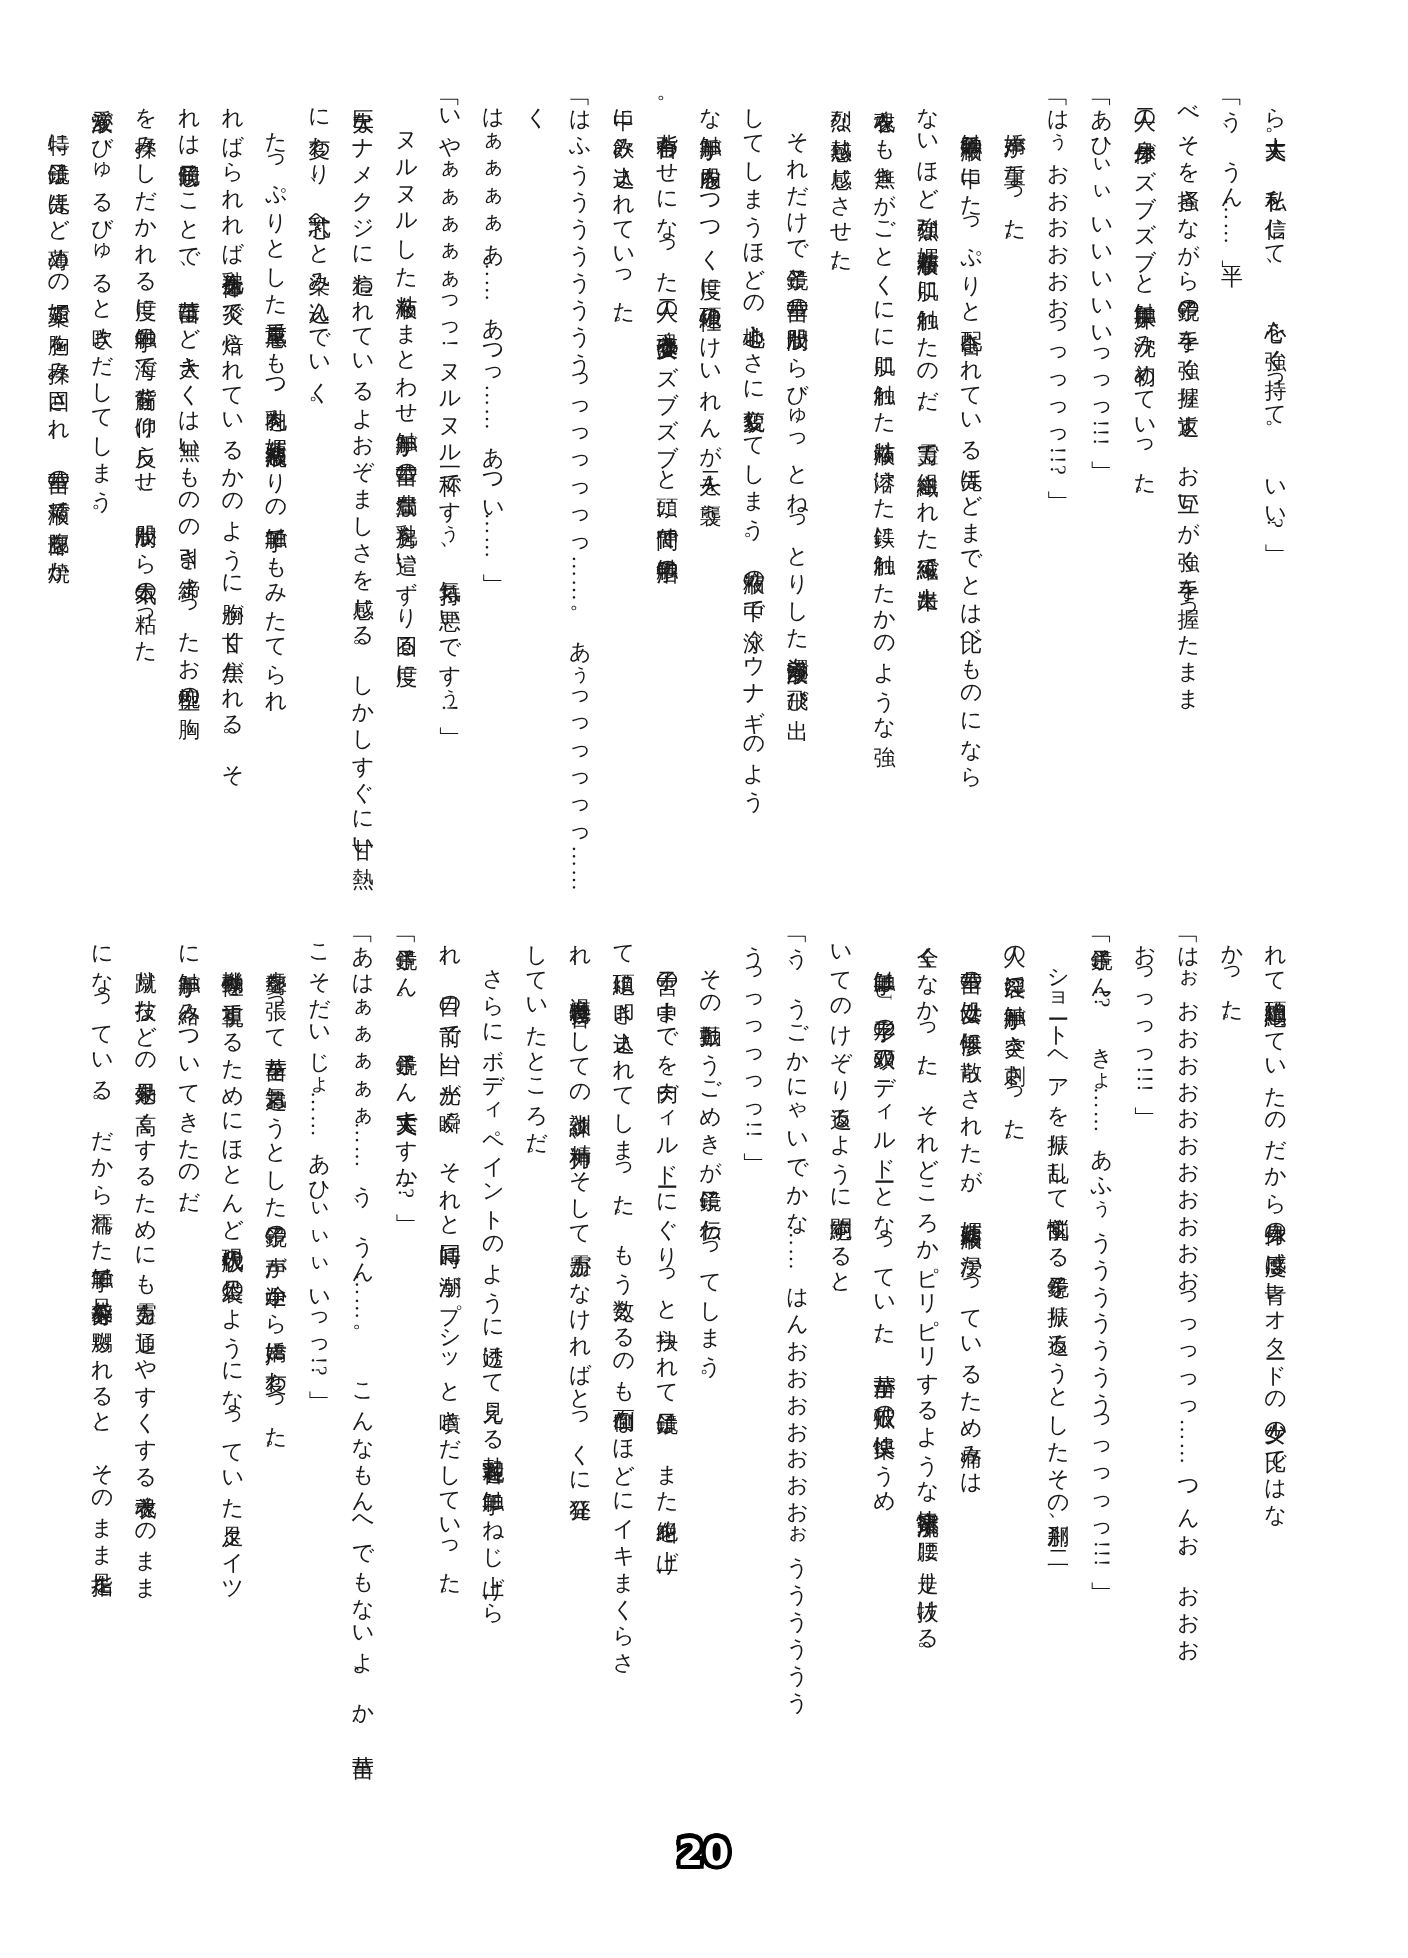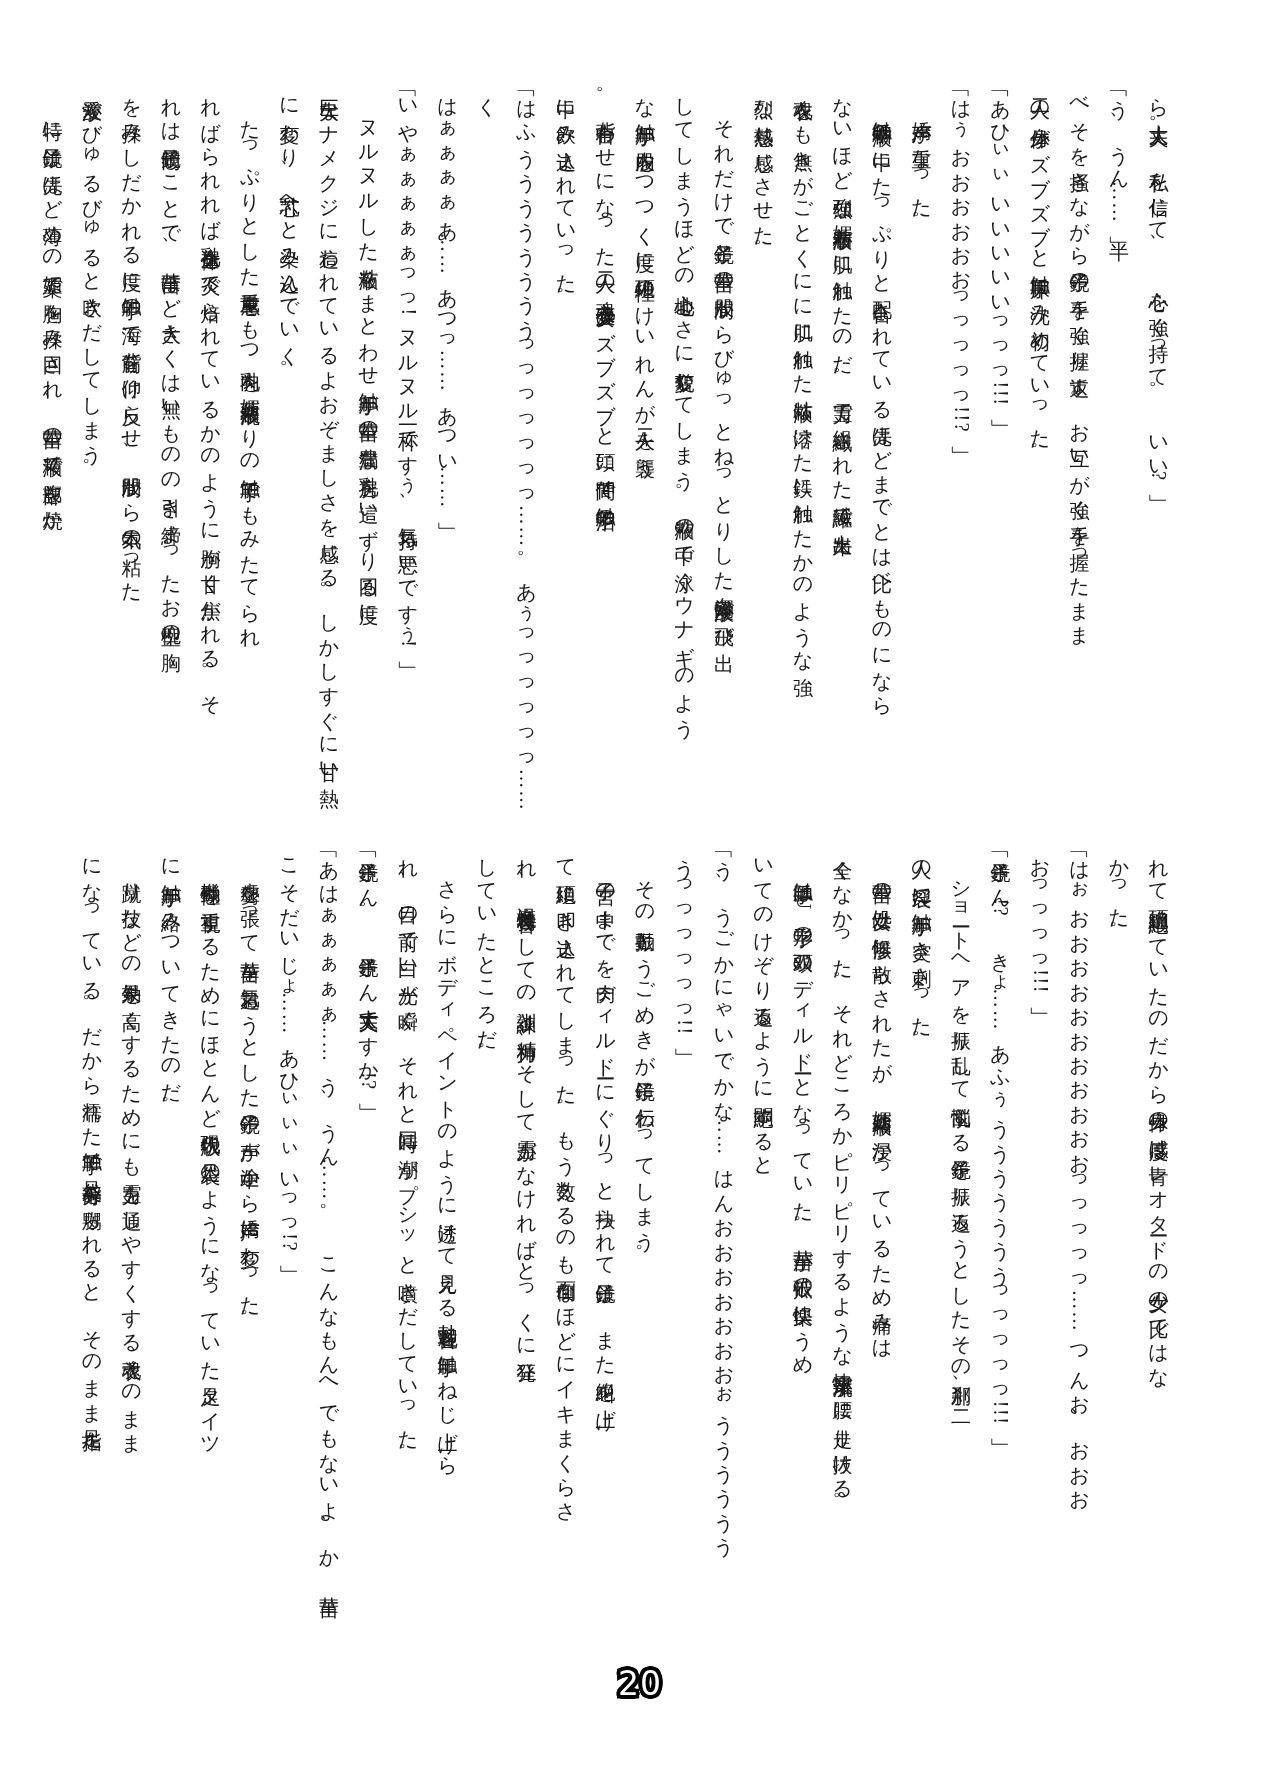--- a/index.html
+++ b/index.html
@@ -47,21 +47,21 @@
   .vblock p.indent {
     text-indent: 21.6px;
   }
   .page-number {
     position: absolute;
     top: 1664px;
     left: 50%;
     transform: translateX(-50%);
     font-family: "DejaVu Sans", sans-serif;
     font-size: 33px;
-    font-weight: normal;
+    font-weight: bold;
     color: #ffffff;
     -webkit-text-stroke: 7px #000000;
     paint-order: stroke fill;
     text-shadow:
       -3px -3px 0 #000, 3px -3px 0 #000, -3px 3px 0 #000, 3px 3px 0 #000,
       -4px 0 0 #000, 4px 0 0 #000, 0 -4px 0 #000, 0 4px 0 #000;
     letter-spacing: 1px;
   }
 </style>
 </head>

